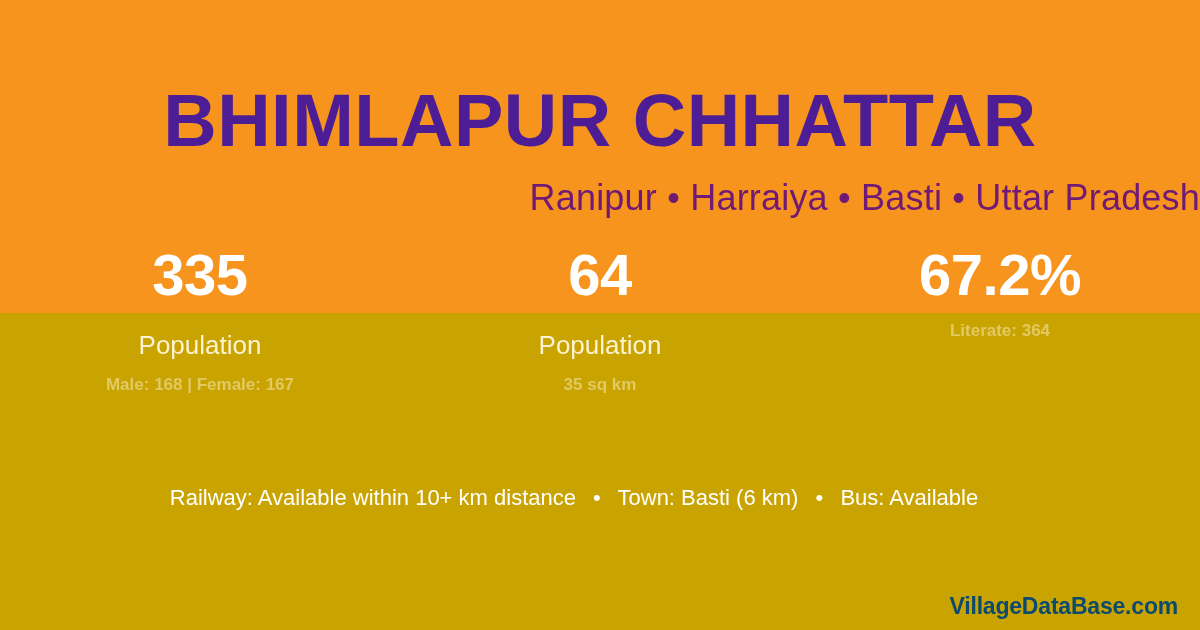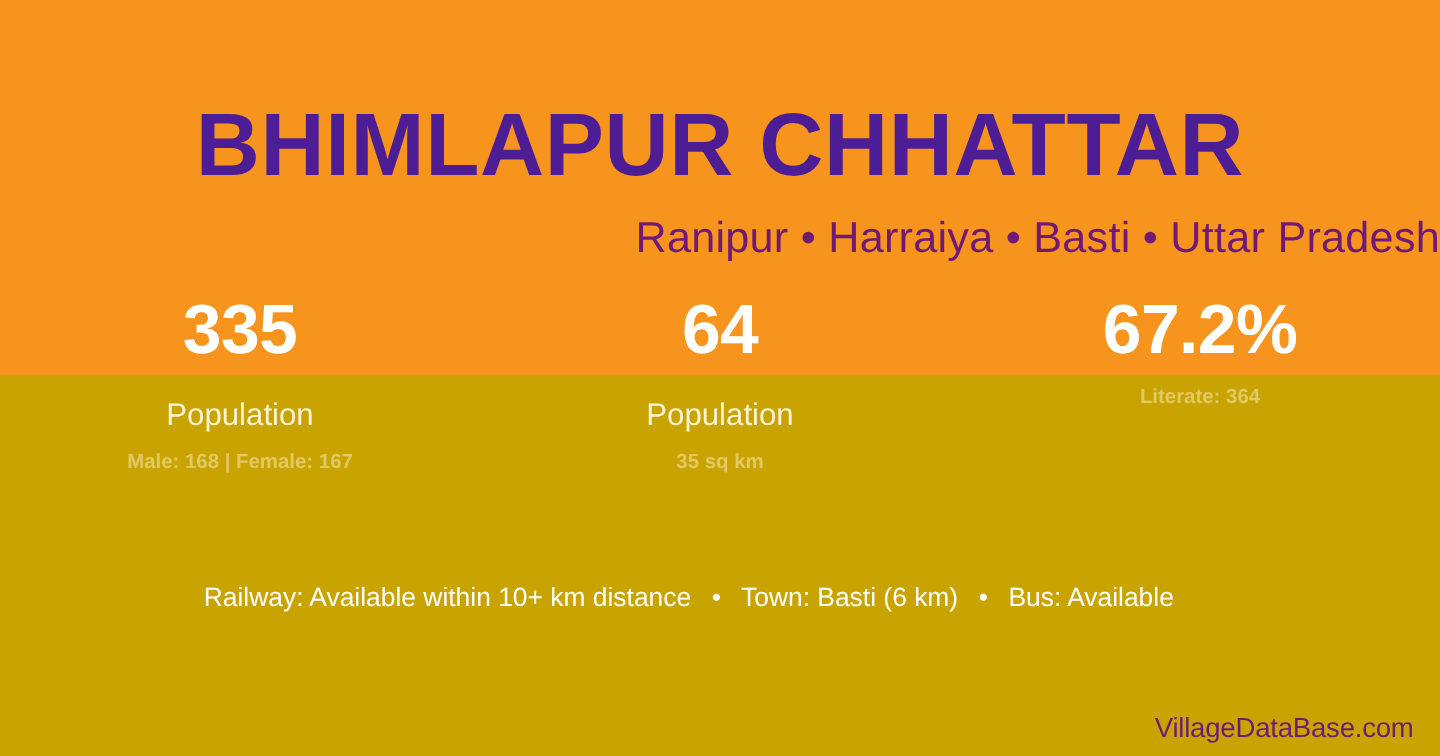--- a/index.html
+++ b/index.html
@@ -119,22 +119,22 @@
     color: #FFFFFF;
   }
 
   
   .watermark {
     position: absolute;
     right: 22px;
     bottom: 12px;
     font-size: 23px;
     line-height: 1.0;
-    font-weight: 400;
-    color: #701a75;
+    font-weight: 700;
+    color: #0c4a6e;
     letter-spacing: -0.2px;
     z-index: 4;
   }
 </style>
 </head>
 <body>
 
 <div class="card">
 
   <div class="band-orange"></div>

